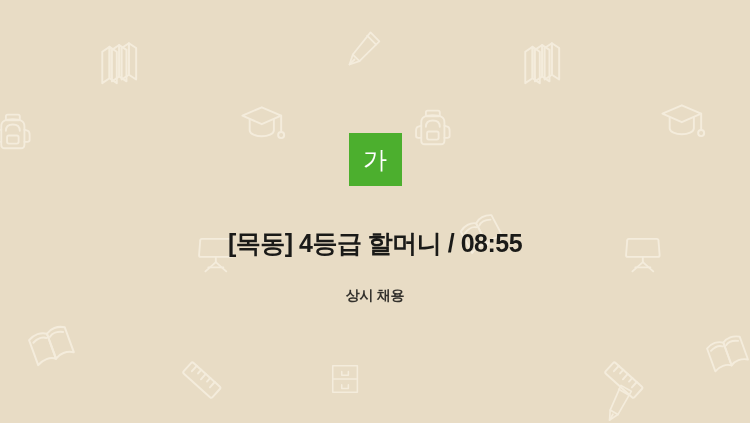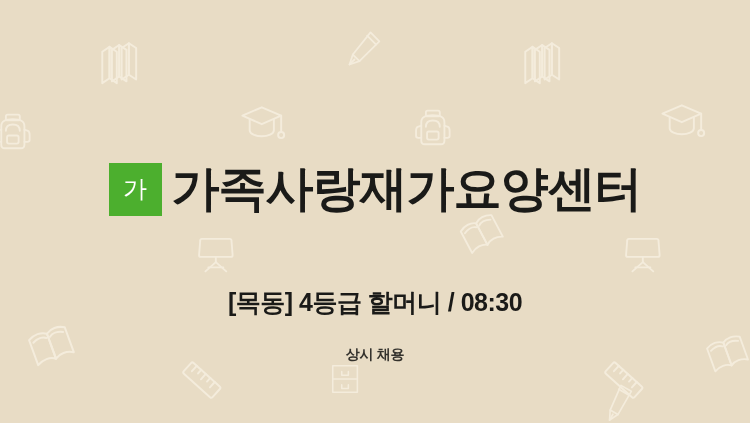--- a/index.html
+++ b/index.html
@@ -290,21 +290,20 @@
         </svg>
       </div>
     </div>
 
   <div class="content">
 
     <div class="title-row">
       <div class="logo-badge" style="background: rgb(76, 175, 46);">
         <span class="logo-badge-text" style="color: rgb(255, 255, 255);">가</span>
       </div>
-      <h1 class="company-title" style="color: rgb(26, 26, 24);">가족사랑재가요양센터</h1>
     </div>
 
-    <div class="subtitle" style="color: rgb(26, 26, 24);">[목동] 4등급 할머니 / 08:30</div>
+    <div class="subtitle" style="color: rgb(26, 26, 24);">[목동] 4등급 할머니 / 08:55</div>
 
     <div class="tagline">상시 채용</div>
 
   </div>
 </div>
 
 </body></html>

